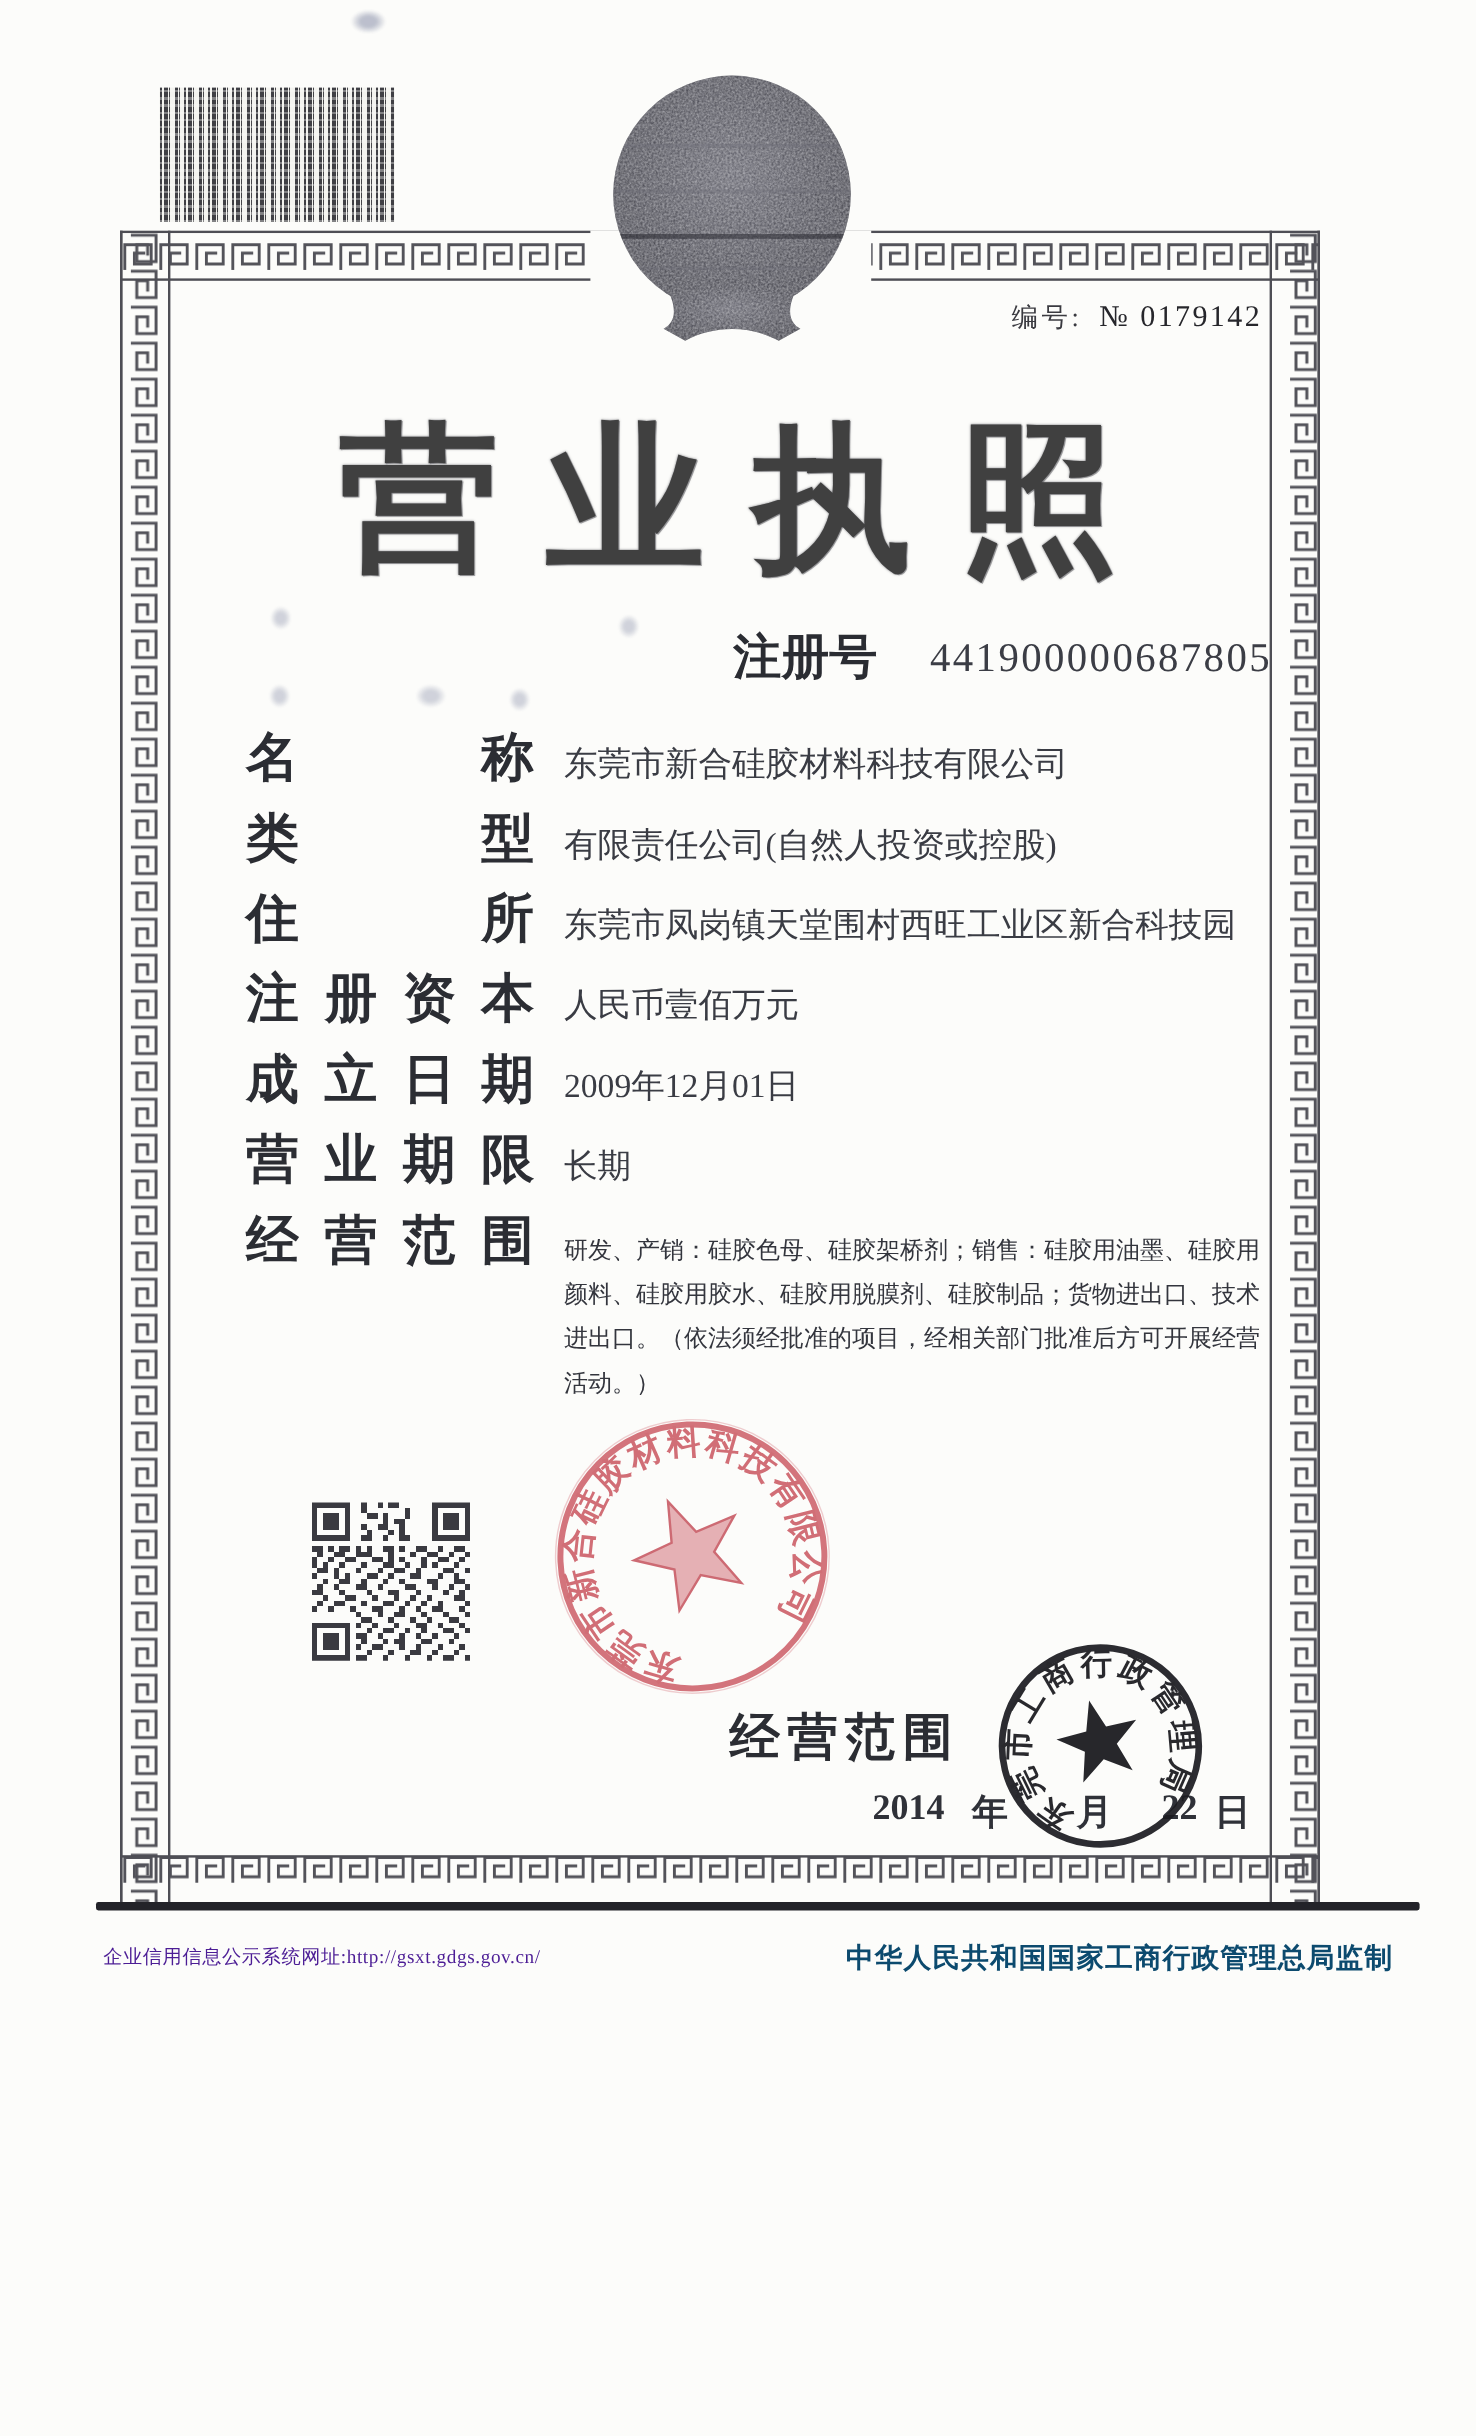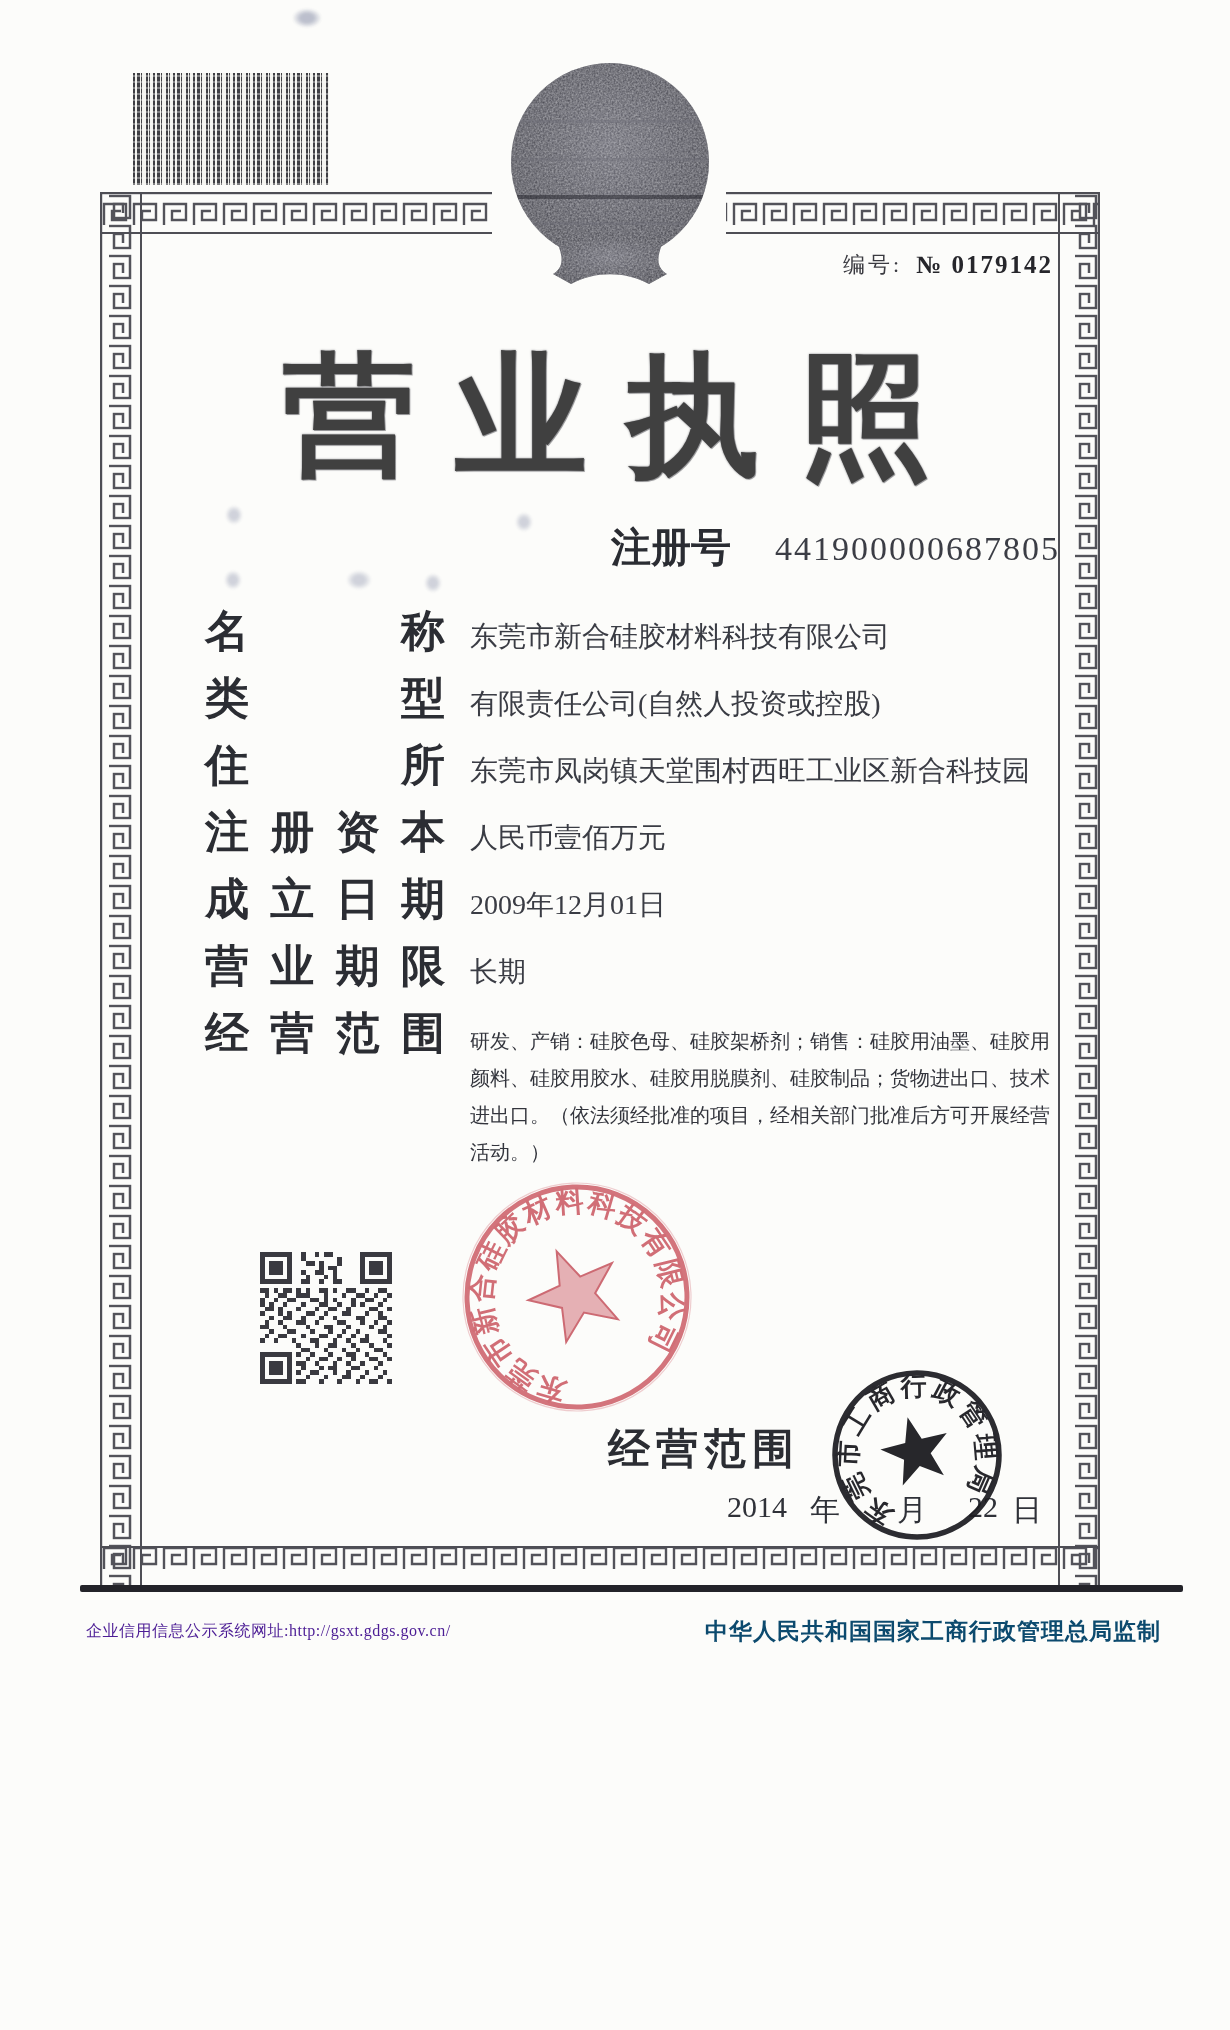--- a/index.html
+++ b/index.html
@@ -11,21 +11,21 @@
   #barcode{left:133px;top:73px;width:196px;height:112px;opacity:.88;
     background:
       repeating-linear-gradient(0deg, rgba(252,252,250,.35) 0 2px, rgba(252,252,250,0) 2px 6px),
       repeating-linear-gradient(90deg,#26262b 0 2px,#f2f2ee 2px 4px,#26262b 4px 7px,#f2f2ee 7px 8px,
         #2a2a2f 8px 9px,#f2f2ee 9px 13px,#26262b 13px 15px,#f2f2ee 15px 16px,#303035 16px 17px,#f2f2ee 17px 20px);
     filter:blur(.4px);}
 
   
   #serial{left:843px;top:250px;display:flex;align-items:center;gap:14px;}
   #serial .lbl{font-size:22px;color:#3a3a40;letter-spacing:3px;}
-  #serial .val{font-size:25px;font-weight:bold;color:#26262b;letter-spacing:2px;}
+  #serial .val{font-size:25px;font-weight:normal;color:#26262b;letter-spacing:2px;}
 
   
   #title{left:283px;top:344px;font-size:132px;line-height:1.1;font-weight:bold;
          letter-spacing:40px;white-space:nowrap;color:#404040;
          text-shadow:0 0 2px rgba(70,70,78,.85), 1px 1px 0 rgba(55,55,60,.4);}
 
   
   #regrow{left:611px;top:528px;display:flex;align-items:flex-end;}
   #regrow .lbl{width:120px;font-size:40px;font-weight:700;color:#2a2c32;
                text-align:justify;text-align-last:justify;line-height:1;}
@@ -36,21 +36,21 @@
   .row{display:flex;align-items:baseline;gap:25px;height:67px;}
   .row:last-child{height:auto;}
   .row .lbl{width:240px;flex:none;font-size:44px;line-height:1;font-weight:700;color:#2b2d33;
             text-align:justify;text-align-last:justify;}
   .row .val{font-size:28px;color:#3a3c44;line-height:1.2;white-space:nowrap;}
   .row .val.wrap{white-space:normal;font-size:20px;line-height:37px;width:590px;color:#33353d;}
 
   
   #registry{left:608px;top:1428px;width:186px;font-size:42px;font-weight:700;color:#2b2d33;
             text-align:justify;text-align-last:justify;line-height:1;}
-  .date-part{top:1490px;font-size:30px;color:#2f3138;font-weight:400;}
+  .date-part{top:1490px;font-size:30px;color:#2f3138;font-weight:700;}
 
   
   #footer-left{left:86px;top:1621px;font-size:16px;color:#4c1d95;letter-spacing:.5px;}
   #footer-right{left:705px;top:1616px;font-size:23px;font-weight:600;color:#0c4a6e;letter-spacing:1px;}
   #bottom-rule{left:80px;top:1585px;width:1103px;height:7px;background:#232329;border-radius:2px;}
 
   
   .smudge{width:18px;height:20px;filter:blur(1px);opacity:.55;
           background:radial-gradient(ellipse at center, rgba(75,85,125,.45) 0 30%, rgba(75,85,125,0) 70%);}
 </style>

